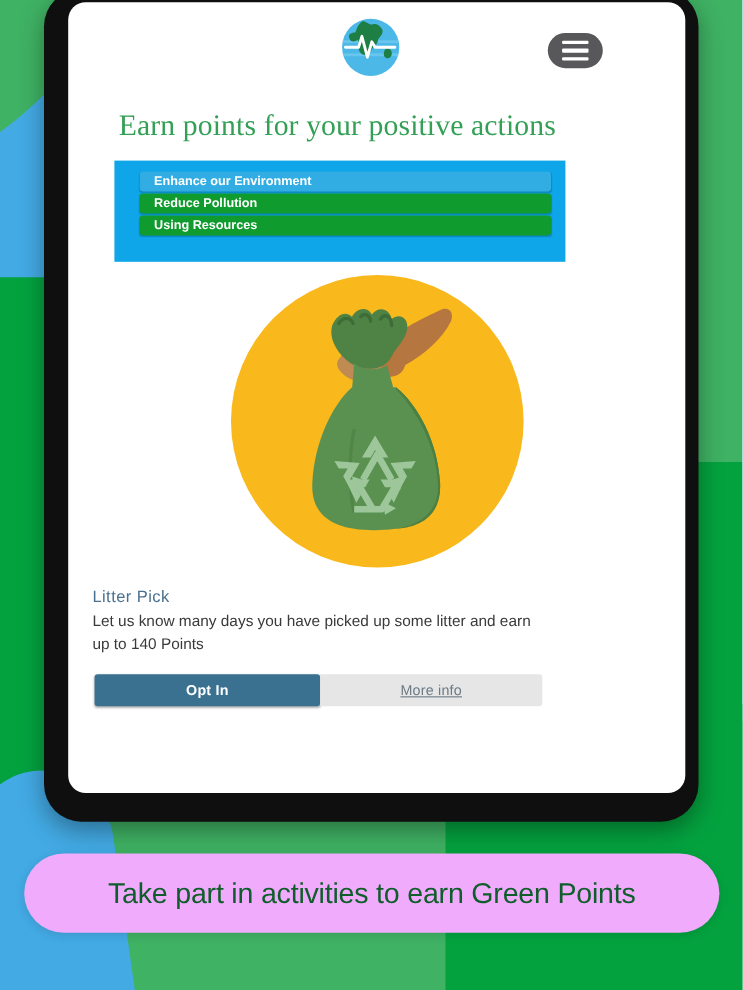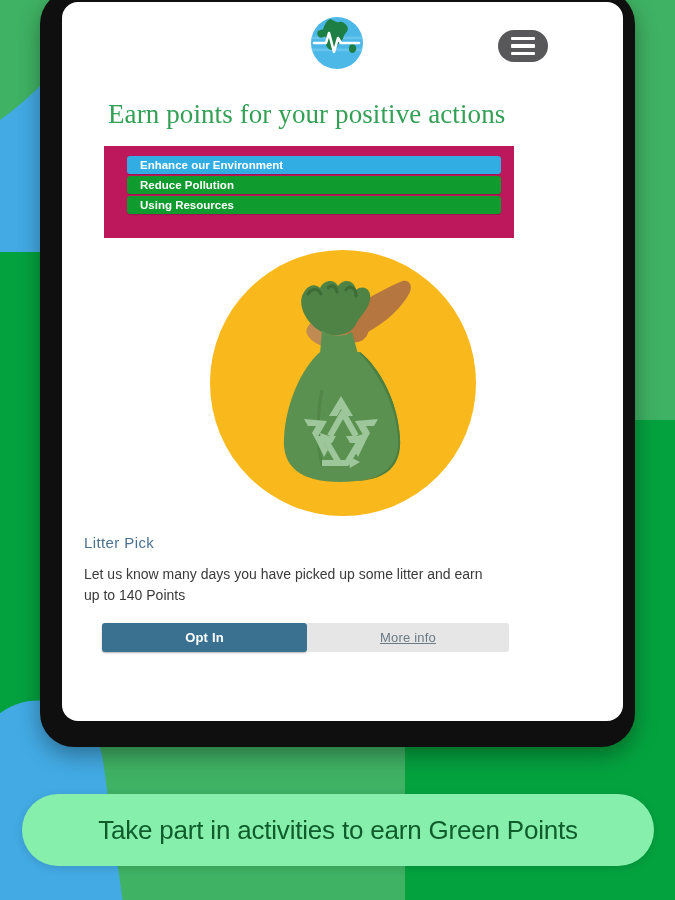--- a/index.html
+++ b/index.html
@@ -131,21 +131,21 @@
     font-weight: 400;
     color: #33a055;
     letter-spacing: .1px;
     font-family: Liberation Serif, serif;
   }
 
   
   .cat-card {
     margin: 18px 0 0 42px;
     width: 410px;
-    background: #be185d;
+    background: #0ea5e9;
     padding: 10px 13px 22px 23px;
   }
   .cat-bar {
     display: block;
     width: 100%;
     height: 18px;
     margin-bottom: 2px;
     border-radius: 3px;
     background: #109b2e;
     color: #ffffff;
@@ -177,32 +177,32 @@
   .illus svg { position: absolute; left: 0; top: 0; }
 
   
   .details { margin: 18px 0 0 22px; width: 432px; }
   .detail-title {
     font-size: 15px;
     color: #4c7characters;
     color: #4b7190;
     font-weight: 400;
     letter-spacing: .4px;
-    margin-bottom: 13px;
+    margin-bottom: 3px;
   }
   .detail-desc {
     font-size: 14px;
     color: #3a3a3a;
     line-height: 1.5;
     max-width: 412px;
   }
 
   
   .actions {
-    margin: 17px 0 0 40px;
+    margin: 17px 0 0 24px;
     display: flex;
     width: 458px;
   }
   .btn {
     height: 29px;
     border: none;
     font-size: 13px;
     cursor: pointer;
     letter-spacing: .2px;
   }
@@ -218,23 +218,23 @@
     flex: 0 0 202px;
     background: #e6e6e6;
     color: #6b7a85;
     border-radius: 0 3px 3px 0;
     text-decoration: underline;
   }
 
   
   .caption {
     position: absolute;
-    left: 22px; bottom: 34px;
+    left: 22px; bottom: 52px;
     width: 632px; height: 72px;
-    background: #86efac;
+    background: #f0abfc;
     border-radius: 36px;
     display: flex; align-items: center; justify-content: center;
     box-shadow: 0 2px 10px rgba(0,0,0,.12);
   }
   .caption span {
     font-size: 26px;
     color: #0f5d2a;
     letter-spacing: -.2px;
   }
 </style>

